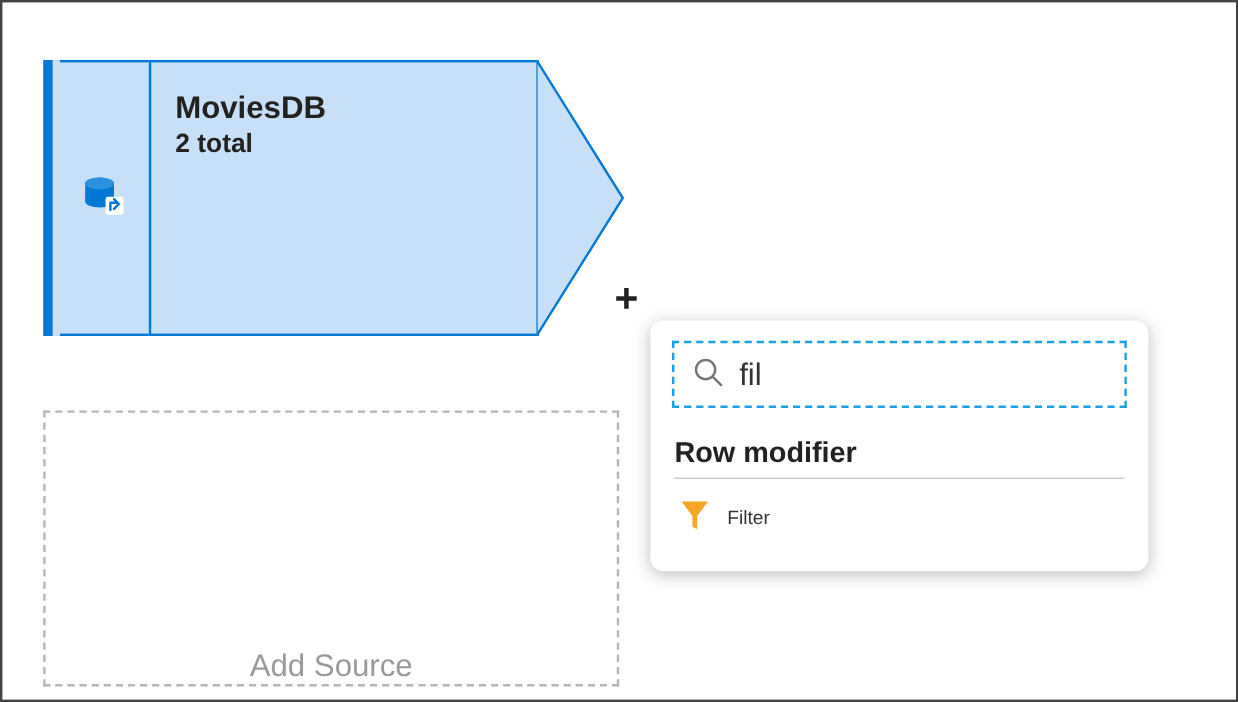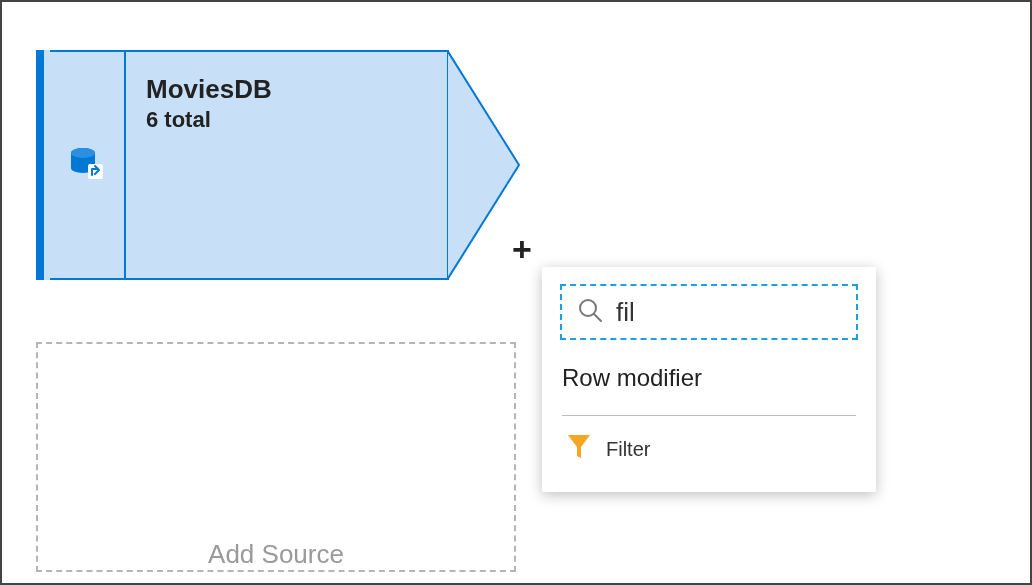--- a/index.html
+++ b/index.html
@@ -9,29 +9,29 @@
     .accent-gap{width:6px;background:#c7e0f8}
     .icon-tab{width:74px;background:#c7e0f8;border-top:2px solid #0078d4;border-bottom:2px solid #0078d4;display:flex;align-items:center;justify-content:center}
     .icon-tab svg{width:40px;height:40px}
     .node-body{width:325px;background:#c7e0f8;border-top:2px solid #0078d4;border-bottom:2px solid #0078d4;border-left:2px solid #0078d4;padding:22px 18px 29px 20px}
     .node-title{font-size:26px;font-weight:600;color:#222}
     .node-columns-label{margin-top:48px;font-size:20px;color:#888}
     .node-columns-count{font-size:22px;font-weight:600;color:#222;margin-top:2px}
     .arrow-head{position:relative;width:72px}
     .arrow-head svg{position:absolute;left:-2px;top:0;width:74px;height:230px}
     .plus-button{position:absolute;left:510px;top:230px;font-size:34px;font-weight:600;color:#222;cursor:pointer;user-select:none;line-height:1}
-    .dropdown{position:absolute;left:540px;top:265px;width:334px;background:#fff;border-radius:1px;box-shadow:0 3px 14px rgba(0,0,0,.25);padding:17px 18px 22px}
+    .dropdown{position:absolute;left:540px;top:265px;width:415px;background:#fff;border-radius:11px;box-shadow:0 3px 14px rgba(0,0,0,.25);padding:17px 18px 22px}
     .search-box{border:2px dashed #1aa0e6;display:flex;align-items:center;gap:12px;padding:6px 14px;height:56px}
     .search-box svg{width:28px;height:28px;flex-shrink:0}
     .search-input{border:none;outline:none;font-size:26px;color:#333;width:100%;background:transparent;font-family:inherit}
-    .section-title{font-size:24px;font-weight:400;color:#222;margin:24px 2px 23px}
+    .section-title{font-size:24px;font-weight:700;color:#222;margin:24px 2px 6px}
     .section-divider{height:1px;background:#bdbdbd;margin:0 2px}
     .option-row{display:flex;align-items:center;gap:14px;padding:16px 6px 4px;cursor:pointer}
     .option-row svg{width:26px;height:30px;flex-shrink:0}
-    .option-label{font-size:20px;color:#333}
+    .option-label{font-size:16px;color:#333}
     .add-source{position:absolute;left:34px;top:340px;width:480px;height:230px;border:2px dashed #b5b5b5;display:flex;align-items:flex-end;justify-content:center;cursor:pointer}
     .add-source-text{font-size:26px;color:#9a9a9a}
   </style>
 </head>
 <body>
 
 <div class="source-node">
   <div class="accent-strip"></div>
   <div class="accent-gap"></div>
   <div class="icon-tab">
@@ -42,21 +42,21 @@
         <ellipse cx="16" cy="10" rx="12" ry="5" fill="#2b90e0"></ellipse>
         <g transform="translate(21,21)">
           <rect x="0" y="0" width="15" height="15" rx="2" fill="#fff"></rect>
           <path d="M4 11 L4 5 L10 5 M7 2 L11 6 L7 10" fill="none" stroke="#0078d4" stroke-width="2" stroke-linecap="round" stroke-linejoin="round"></path>
         </g>
       </svg>
     </span>
   </div>
   <div class="node-body">
     <div class="node-title">MoviesDB</div>
-    <div class="node-columns-count">6 total</div>
+    <div class="node-columns-count">2 total</div>
   </div>
   <div class="arrow-head">
     <svg viewBox="0 0 74 230" preserveAspectRatio="none">
       <polygon points="0,0 72,115 0,230" fill="#c7e0f8" stroke="#0078d4" stroke-width="2"></polygon>
     </svg>
   </div>
 </div>
 
 <div class="plus-button">+</div>
 

